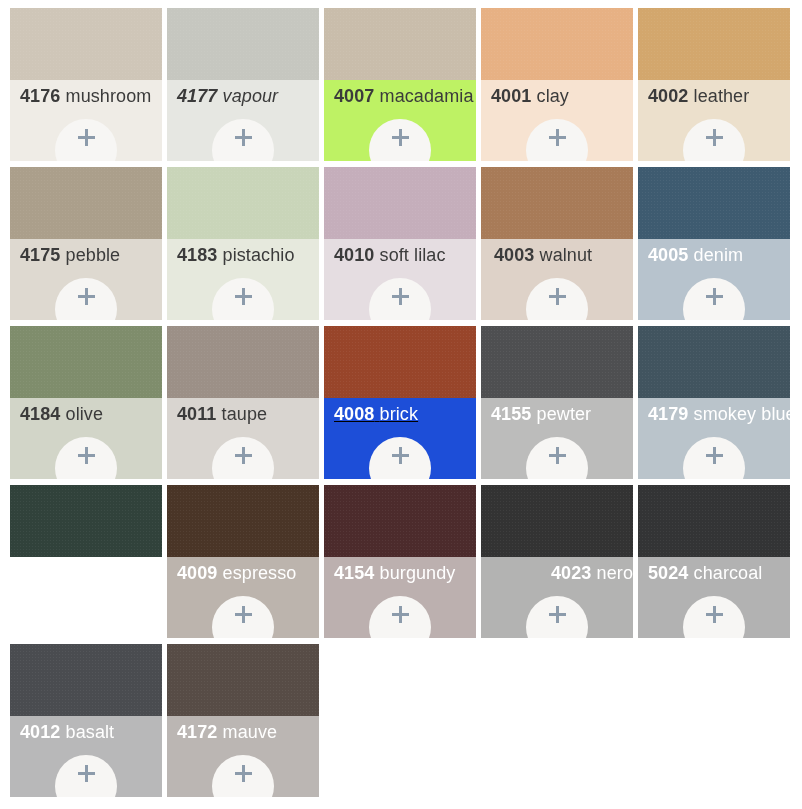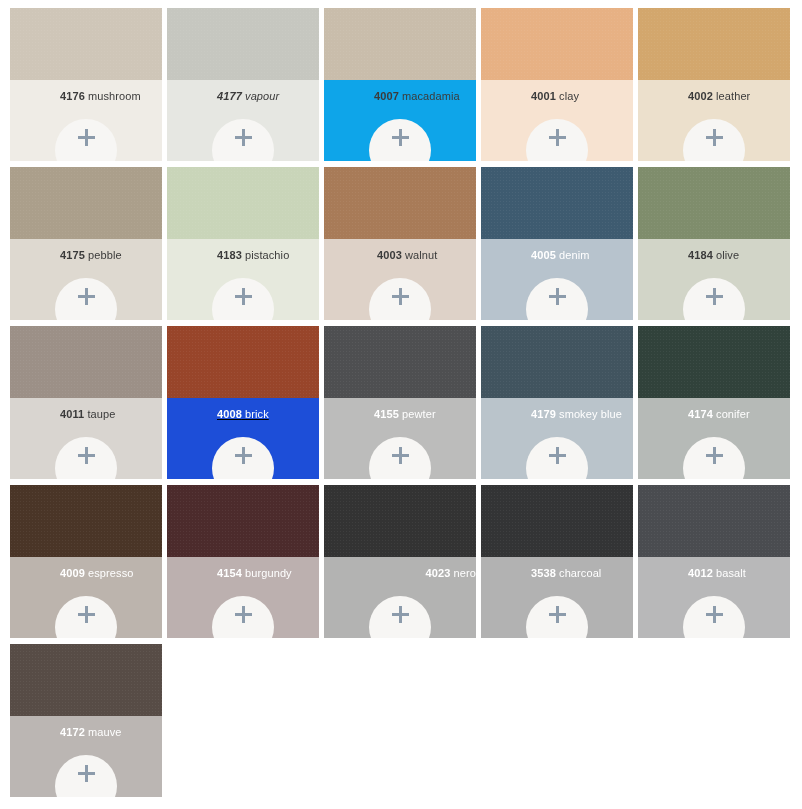--- a/index.html
+++ b/index.html
@@ -59,25 +59,24 @@
     flex: 1 1 auto;
     position: relative;
     padding: 9px 0 0 10px;
     box-sizing: border-box;
     overflow: hidden;
   }
 
   .swatch-text {
     position: relative;
     z-index: 2;
-    font-size: 11px;
+    font-size: 18px;
     line-height: 15px;
     letter-spacing: 0.1px;
     white-space: nowrap;
-    margin-left: 40px;
   }
   .swatch-code {
     font-weight: bold;
   }
   .swatch-name {
     font-weight: normal;
   }
   .swatch-text.dark-text { color: #3b3b3b; }
   .swatch-text.light-text { color: #ffffff; }
 
@@ -135,21 +134,21 @@
       <div class="swatch-colour" style="background: rgb(198, 199, 192);"></div>
       <div class="swatch-label-area" style="background: rgb(230, 231, 226); font-style: italic;">
         <div class="swatch-text dark-text"><span class="swatch-code">4177</span> <span class="swatch-name">vapour</span></div>
         <div class="add-button" style="background: rgb(247, 246, 244);">
           <span class="plus-icon"></span>
         </div>
       </div>
     </div>
     <div class="swatch-card">
       <div class="swatch-colour" style="background: rgb(201, 189, 171);"></div>
-      <div class="swatch-label-area" style="background: #0ea5e9;">
+      <div class="swatch-label-area" style="background: #bef264;">
         <div class="swatch-text dark-text"><span class="swatch-code">4007</span> <span class="swatch-name">macadamia</span></div>
         <div class="add-button" style="background: rgb(247, 246, 244);">
           <span class="plus-icon"></span>
         </div>
       </div>
     </div>
     <div class="swatch-card">
       <div class="swatch-colour" style="background: rgb(231, 177, 132);"></div>
       <div class="swatch-label-area" style="background: rgb(247, 227, 209);">
         <div class="swatch-text dark-text"><span class="swatch-code">4001</span> <span class="swatch-name">clay</span></div>
@@ -179,20 +178,29 @@
     <div class="swatch-card">
       <div class="swatch-colour" style="background: rgb(201, 213, 185);"></div>
       <div class="swatch-label-area" style="background: rgb(230, 233, 221);">
         <div class="swatch-text dark-text"><span class="swatch-code">4183</span> <span class="swatch-name">pistachio</span></div>
         <div class="add-button" style="background: rgb(247, 246, 244);">
           <span class="plus-icon"></span>
         </div>
       </div>
     </div>
     <div class="swatch-card">
+      <div class="swatch-colour" style="background: rgb(197, 174, 187);"></div>
+      <div class="swatch-label-area" style="background: rgb(229, 221, 225);">
+        <div class="swatch-text dark-text"><span class="swatch-code">4010</span> <span class="swatch-name">soft lilac</span></div>
+        <div class="add-button" style="background: rgb(247, 246, 244);">
+          <span class="plus-icon"></span>
+        </div>
+      </div>
+    </div>
+    <div class="swatch-card">
       <div class="swatch-colour" style="background: rgb(168, 123, 88);"></div>
       <div class="swatch-label-area" style="background: rgb(222, 210, 200); padding-left: 13px;">
         <div class="swatch-text dark-text"><span class="swatch-code">4003</span> <span class="swatch-name">walnut</span></div>
         <div class="add-button" style="background: rgb(247, 246, 244);">
           <span class="plus-icon"></span>
         </div>
       </div>
     </div>
     <div class="swatch-card">
       <div class="swatch-colour" style="background: rgb(62, 91, 112);"></div>
@@ -243,26 +251,20 @@
       <div class="swatch-colour" style="background: rgb(65, 84, 95);"></div>
       <div class="swatch-label-area" style="background: rgb(186, 196, 203);">
         <div class="swatch-text light-text"><span class="swatch-code">4179</span> <span class="swatch-name">smokey blue</span></div>
         <div class="add-button" style="background: rgb(247, 246, 244);">
           <span class="plus-icon"></span>
         </div>
       </div>
     </div>
     <div class="swatch-card">
       <div class="swatch-colour" style="background: rgb(49, 66, 59);"></div>
-      <div class="swatch-label-area" style="background: rgb(182, 186, 183);">
-        <div class="swatch-text light-text"><span class="swatch-code">4174</span> <span class="swatch-name">conifer</span></div>
-        <div class="add-button" style="background: rgb(247, 246, 244);">
-          <span class="plus-icon"></span>
-        </div>
-      </div>
     </div>
     <div class="swatch-card">
       <div class="swatch-colour" style="background: rgb(74, 53, 39);"></div>
       <div class="swatch-label-area" style="background: rgb(188, 180, 173);">
         <div class="swatch-text light-text"><span class="swatch-code">4009</span> <span class="swatch-name">espresso</span></div>
         <div class="add-button" style="background: rgb(247, 246, 244);">
           <span class="plus-icon"></span>
         </div>
       </div>
     </div>
@@ -280,21 +282,21 @@
       <div class="swatch-label-area" style="background: rgb(179, 179, 178); text-align: right;">
         <div class="swatch-text light-text"><span class="swatch-code">4023</span> <span class="swatch-name">nero</span></div>
         <div class="add-button" style="background: rgb(247, 246, 244);">
           <span class="plus-icon"></span>
         </div>
       </div>
     </div>
     <div class="swatch-card">
       <div class="swatch-colour" style="background: rgb(51, 52, 53);"></div>
       <div class="swatch-label-area" style="background: rgb(178, 178, 178);">
-        <div class="swatch-text light-text"><span class="swatch-code">3538</span> <span class="swatch-name">charcoal</span></div>
+        <div class="swatch-text light-text"><span class="swatch-code">5024</span> <span class="swatch-name">charcoal</span></div>
         <div class="add-button" style="background: rgb(247, 246, 244);">
           <span class="plus-icon"></span>
         </div>
       </div>
     </div>
     <div class="swatch-card">
       <div class="swatch-colour" style="background: rgb(74, 76, 80);"></div>
       <div class="swatch-label-area" style="background: rgb(184, 184, 185);">
         <div class="swatch-text light-text"><span class="swatch-code">4012</span> <span class="swatch-name">basalt</span></div>
         <div class="add-button" style="background: rgb(247, 246, 244);">

